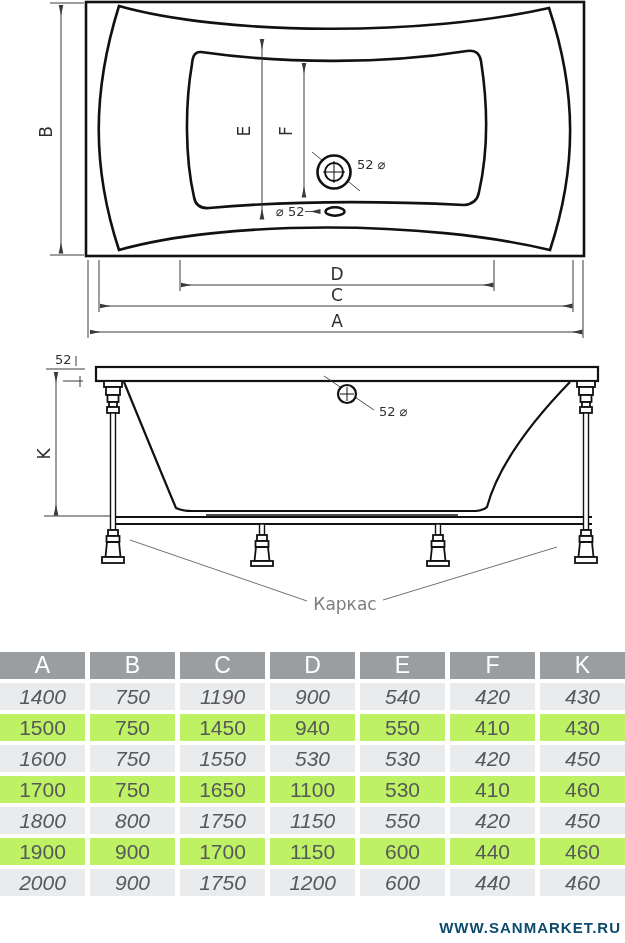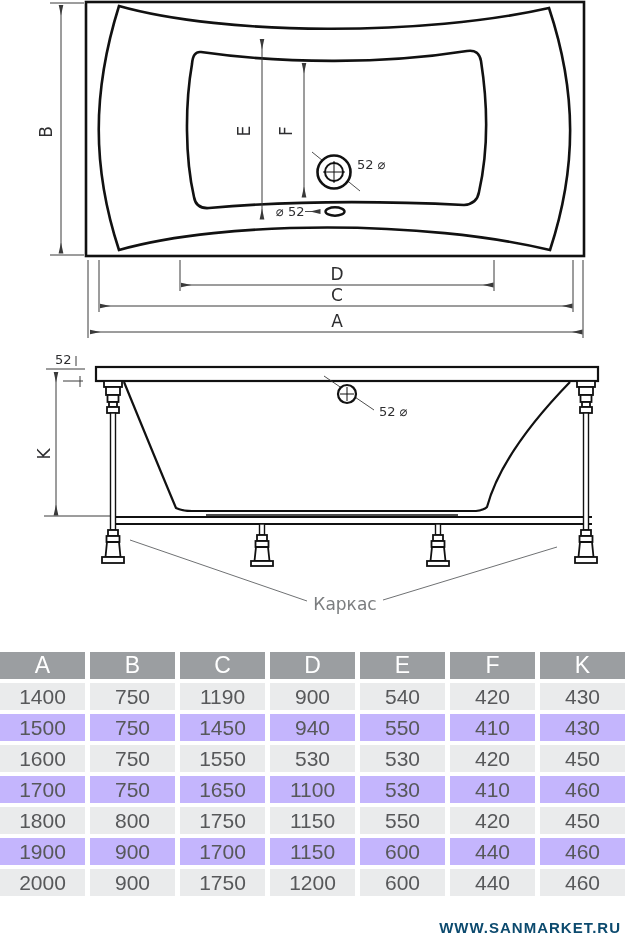--- a/index.html
+++ b/index.html
@@ -8,22 +8,22 @@
   svg text{font-family:"DejaVu Sans","Liberation Sans",sans-serif;fill:#2e2e30;}
   .dimtxt{font-size:17px;}
   .smalltxt{font-size:13px;}
   .frametxt{font-size:17px;fill:#7b7d7f;}
 
   .size-table{position:absolute;left:0;top:652px;width:625px;display:flex;flex-direction:column;gap:4px;}
   .trow{display:flex;gap:5px;}
   .cell{flex:1;display:flex;align-items:center;justify-content:center;height:27px;
         font-size:21px;color:#57585a;}
   .thead .cell{background:#9b9ea1;color:#ffffff;font-size:23px;height:27px;}
-  .row-light .cell{background:#eaebec;}
-  .row-dark .cell{background:#c4b5fd;}
+  .row-light .cell{background:#eaebec;font-style:italic;}
+  .row-dark .cell{background:#bef264;}
 
   .watermark{position:absolute;right:4px;top:919px;font-size:15px;font-weight:bold;
              letter-spacing:1px;color:#0c4a6e;font-family:"Liberation Sans",sans-serif;}
 </style>
 </head>
 <body>
 
 <div class="drawing-wrap">
 <svg width="625" height="648" viewBox="0 0 625 648" xmlns="http://www.w3.org/2000/svg">
   <defs>

